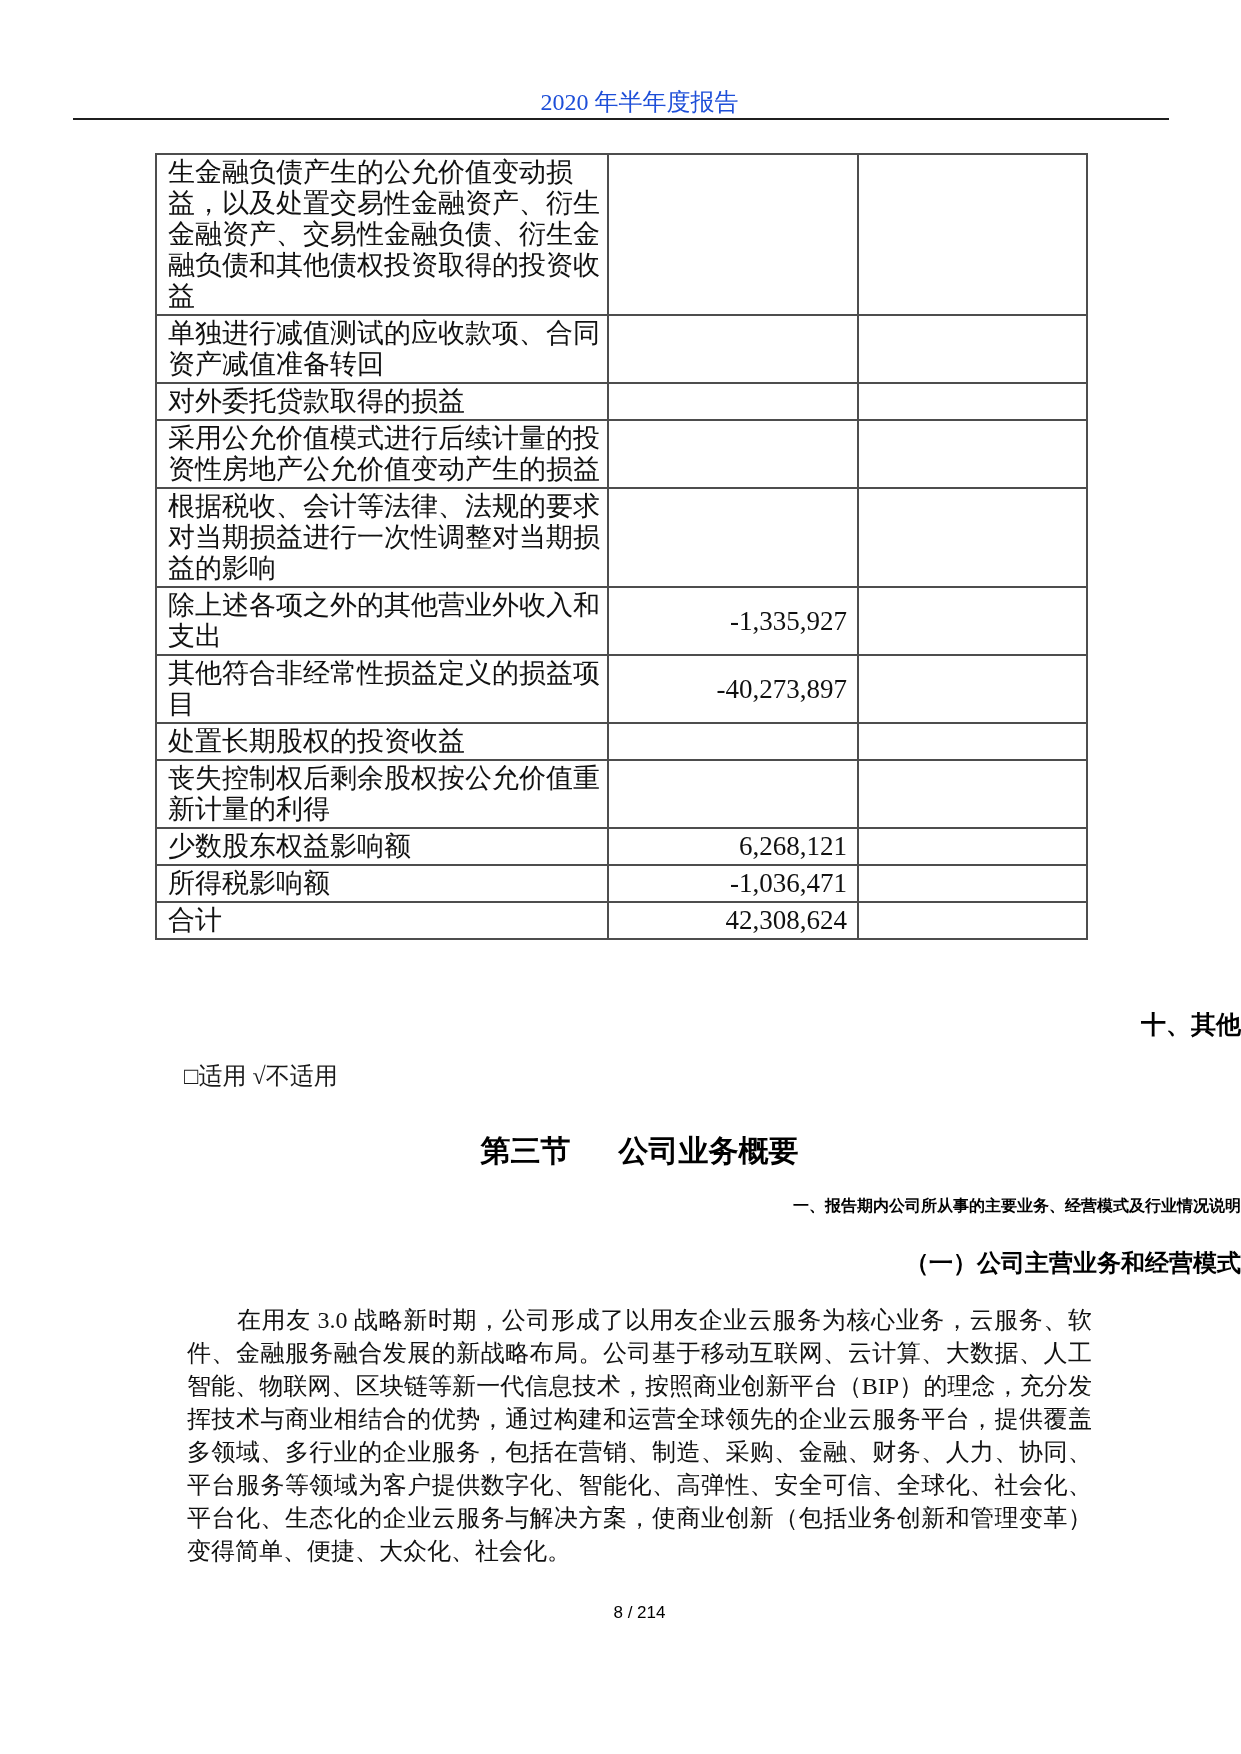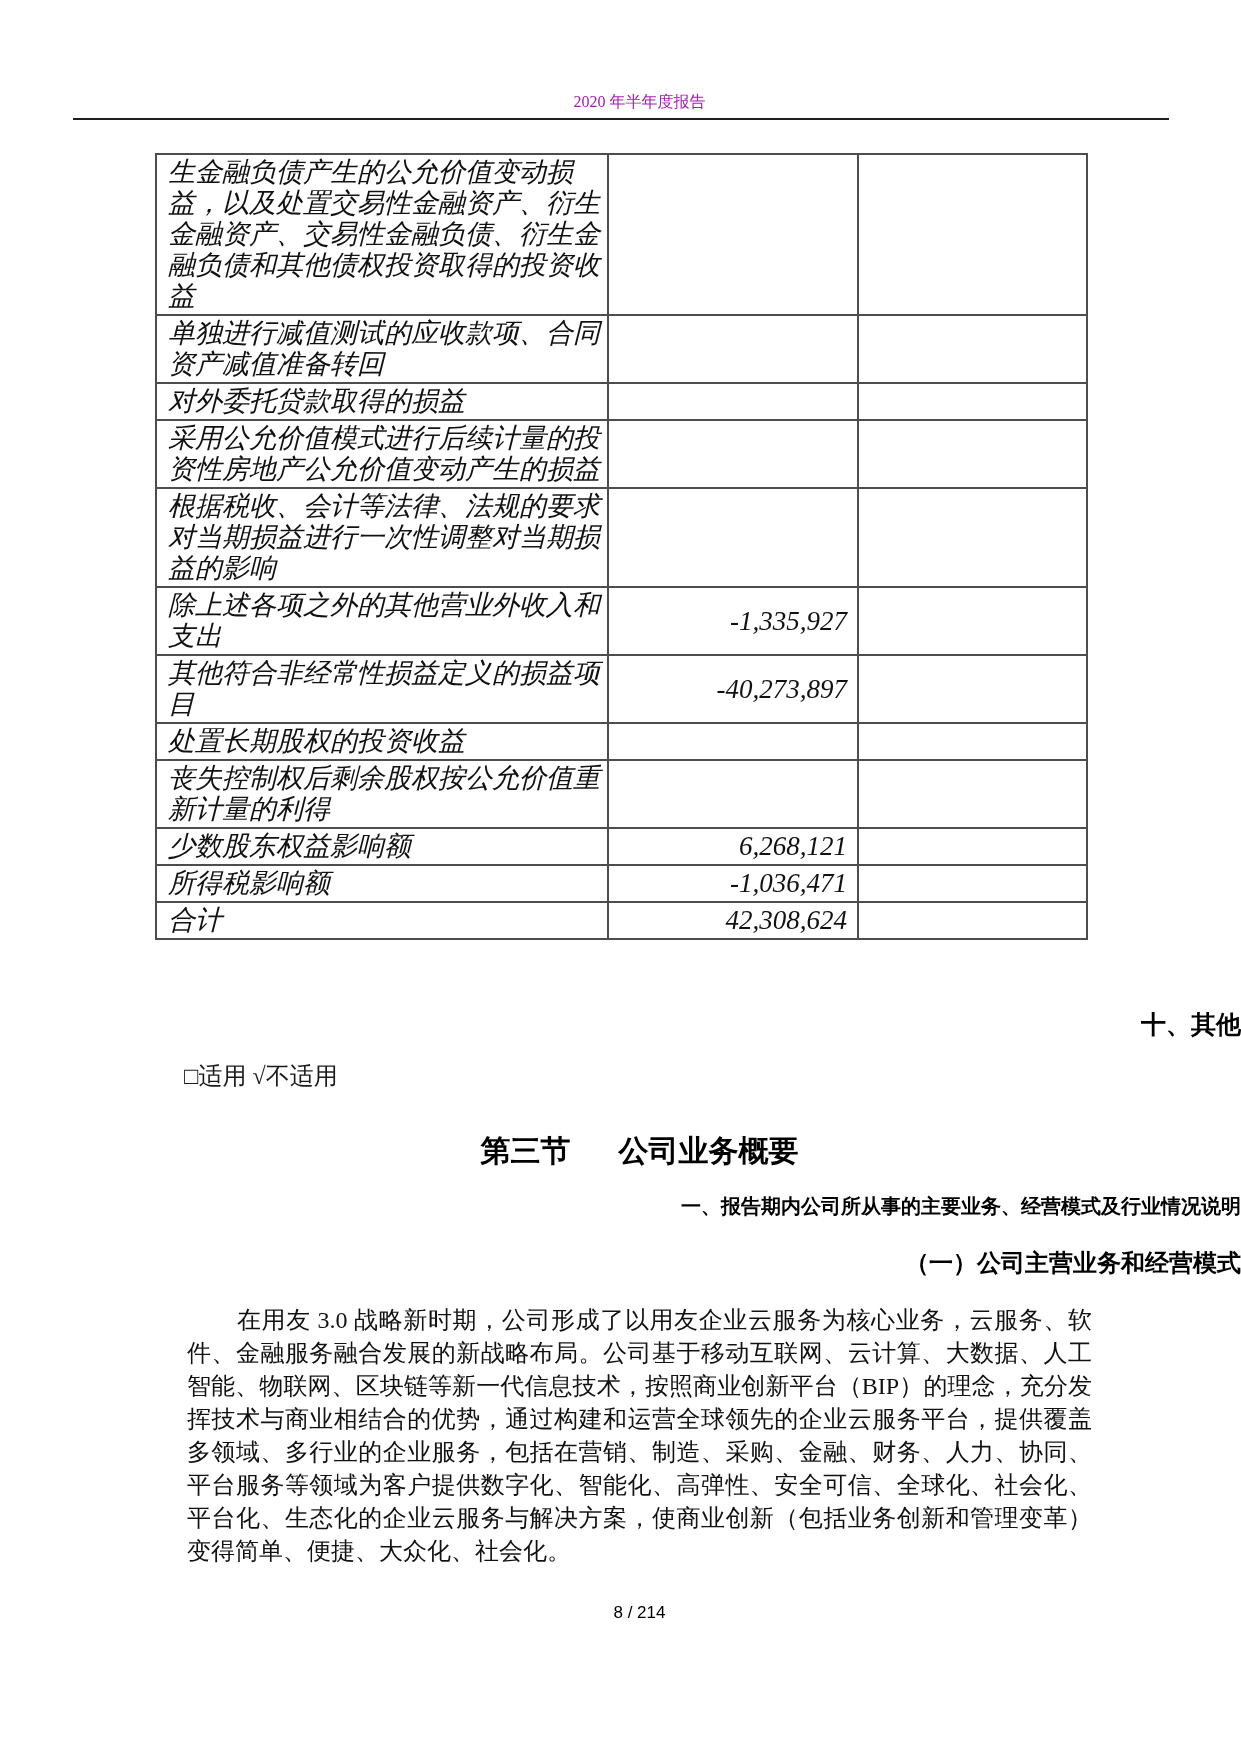--- a/index.html
+++ b/index.html
@@ -12,37 +12,36 @@
     font-family: "Liberation Serif", "DejaVu Serif", serif;
     overflow: hidden;
   }
 
   
   .page-header {
     padding-top: 90px;
     width: 905px;
     margin-left: 187px;
     text-align: center;
-    font-size: 16px;
+    font-size: 24px;
     line-height: 24px;
-    color: #a21caf;
+    color: #1d4ed8;
   }
   .header-rule {
     width: 1096px;
     margin: 4px auto 0 auto;
     border: none;
     border-top: 2px solid #1f1f1f;
     height: 0;
   }
 
   
   .fin-table-wrap {
     margin: 33px 0 0 155px;
     width: 806px;
-    font-style: italic;
   }
   table.fin-table {
     width: 931px;
     border-collapse: collapse;
     table-layout: fixed;
   }
   table.fin-table td {
     border: 2px solid #4d4d4d;
     font-size: 27px;
     line-height: 31px;
@@ -87,21 +86,21 @@
     margin: 42px 0 0 187px;
     width: 905px;
     text-align: center;
     font-size: 30px;
     line-height: 36px;
   }
   .chapter-title .chapter-no { margin-right: 48px; }
 
   .section-one {
     margin: 22px 0 0 187px;
-    font-size: 20px;
+    font-size: 16px;
     line-height: 30px;
   }
   .section-one .marker { display: inline-block; width: 90px; }
 
   .subsection-heading {
     margin: 27px 0 0 250px;
     font-size: 24px;
     line-height: 30px;
   }
 

